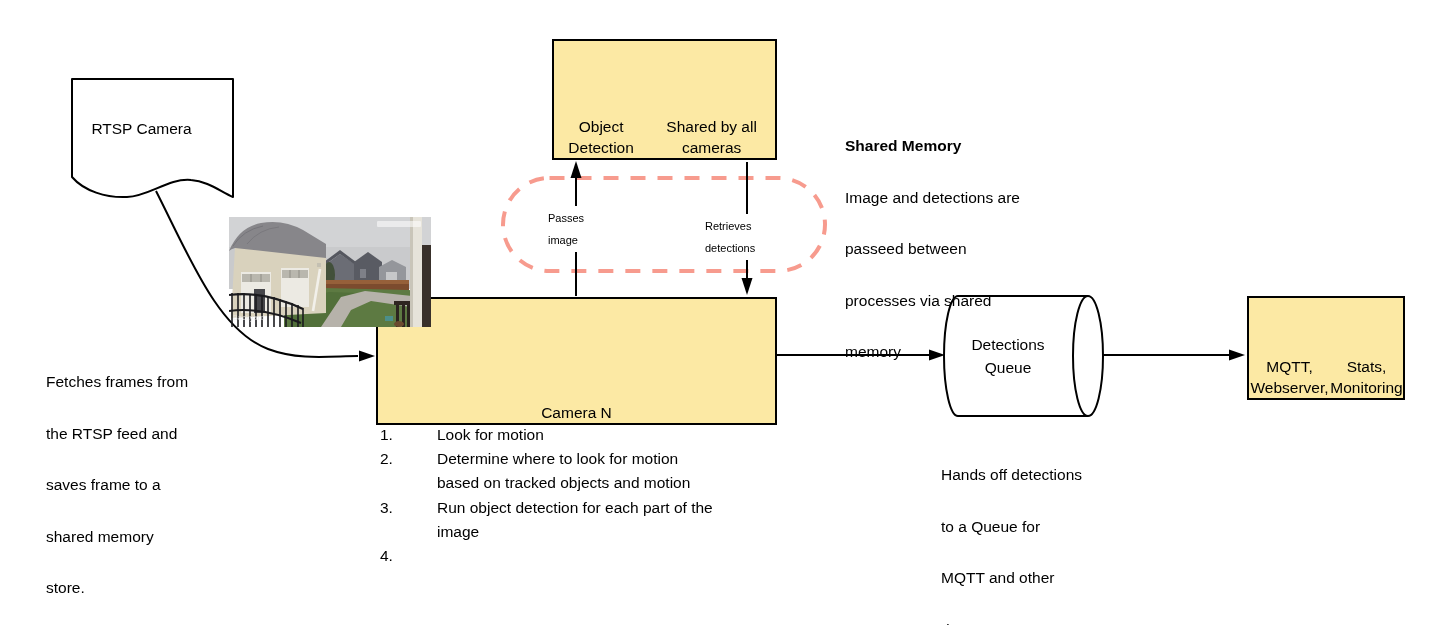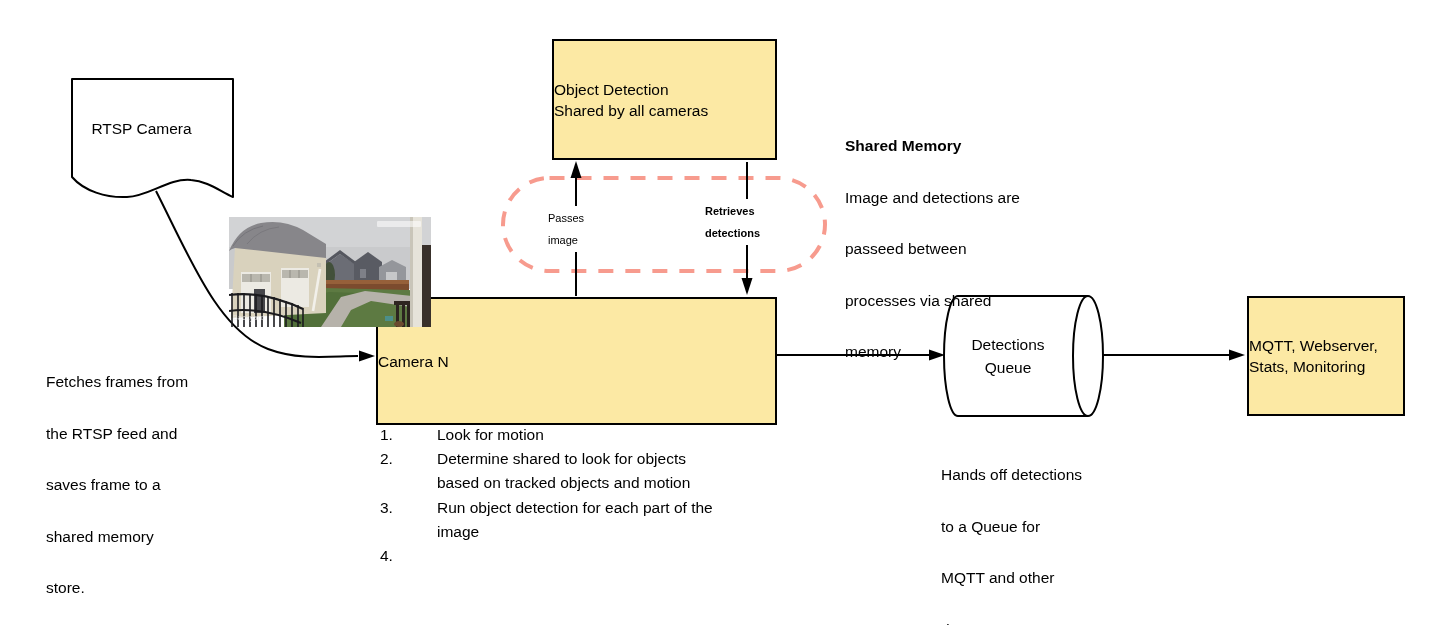--- a/index.html
+++ b/index.html
@@ -3,21 +3,21 @@
 <meta charset="utf-8">
 <style>
   html,body{margin:0;padding:0;background:#fff;}
   .stage{
     position:relative;width:1448px;height:625px;background:#ffffff;overflow:hidden;
     font-family:"Liberation Sans",sans-serif;color:#000;
   }
   .layer{position:absolute;left:0;top:0;}
   .box{
     position:absolute;background:#FCE9A4;border:2px solid #000;box-sizing:border-box;
-    display:flex;flex-direction:column;align-items:flex-start;justify-content:center;
+    display:flex;flex-direction:row;align-items:flex-end;justify-content:center;
     text-align:center;font-size:15.5px;line-height:21px;
   }
   .shape-label{
     position:absolute;display:flex;align-items:center;justify-content:center;
     text-align:center;font-size:15.5px;line-height:21px;
   }
   .note{position:absolute;font-size:15.5px;line-height:21.5px;}
   .note .ln{white-space:nowrap;margin-top:30px;}
   .note .ttl{font-weight:bold;white-space:nowrap;}
   .edge-label{
@@ -83,38 +83,38 @@
 
   <div class="box" style="left:552px;top:39px;width:225px;height:121px;">
     <div>Object Detection</div>
     <div class="italic">Shared by all cameras</div>
   </div>
 
   <div class="box" style="left:376px;top:297px;width:401px;height:128px;">
     <div>Camera N</div>
   </div>
 
-  <div class="box" style="left:1247px;top:296px;width:158px;height:120px;">
+  <div class="box" style="left:1247px;top:296px;width:158px;height:104px;">
     <div>MQTT, Webserver,</div>
     <div>Stats, Monitoring</div>
   </div>
 
   <div class="shape-label" style="left:72px;top:79px;width:139px;height:99px;">RTSP Camera</div>
 
   <div class="shape-label" style="left:950px;top:331px;width:116px;height:50px;line-height:23px;flex-direction:column;">
     <div>Detections</div>
     <div>Queue</div>
   </div>
 
   <div class="edge-label" style="left:546px;top:206px;">
     <div class="ln">Passes</div>
     <div class="ln">image</div>
   </div>
 
-  <div class="edge-label" style="left:703px;top:199px;font-weight:bold;">
+  <div class="edge-label" style="left:703px;top:214px;">
     <div class="ln">Retrieves</div>
     <div class="ln">detections</div>
   </div>
 
   <div class="note" style="left:845px;top:135px;">
     <div class="ttl">Shared Memory</div>
     <div class="ln">Image and detections are</div>
     <div class="ln">passeed between</div>
     <div class="ln">processes via shared</div>
     <div class="ln">memory</div>
@@ -140,21 +140,21 @@
     <div class="step">
       <div class="num">1.</div>
       <div class="stx">
         <div class="ln">Look for motion</div>
         <div class="ln"></div>
       </div>
     </div>
     <div class="step">
       <div class="num">2.</div>
       <div class="stx">
-        <div class="ln">Determine shared to look for objects</div>
+        <div class="ln">Determine where to look for motion</div>
         <div class="ln">based on tracked objects and motion</div>
       </div>
     </div>
     <div class="step">
       <div class="num">3.</div>
       <div class="stx">
         <div class="ln">Run object detection for each part of the</div>
         <div class="ln">image</div>
       </div>
     </div>

